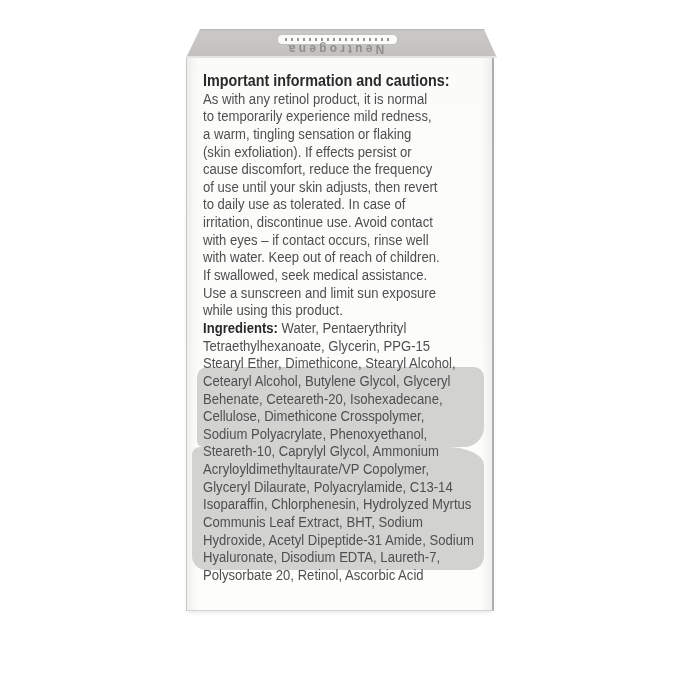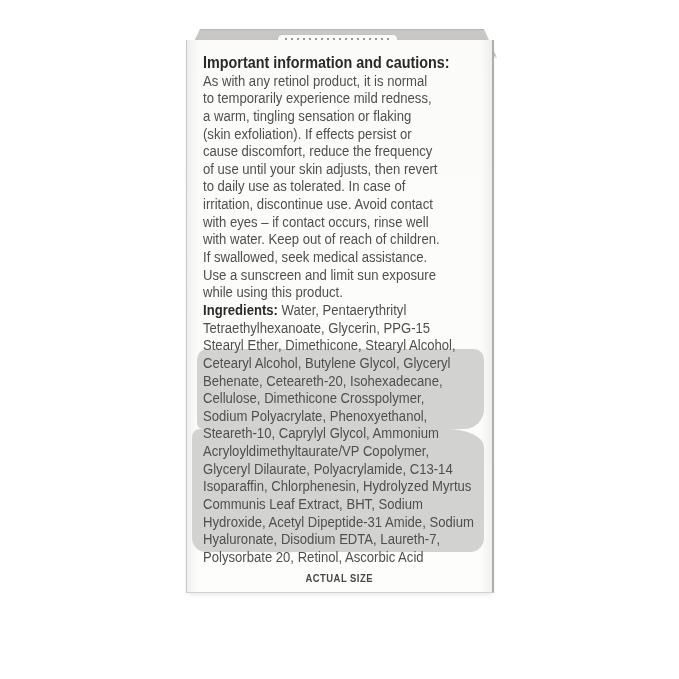--- a/index.html
+++ b/index.html
@@ -27,21 +27,21 @@
     background:repeating-linear-gradient(90deg,#75746f 0 2px,transparent 2px 6px);
   }
   .brand{
     position:absolute;left:61px;top:14px;width:176px;height:14px;
     transform:rotate(180deg) scaleX(.92);transform-origin:50% 50%;
     font-size:13px;font-weight:bold;letter-spacing:3.5px;text-align:center;
     color:#83827d;opacity:.8;filter:blur(.5px);white-space:nowrap;
   }
   
   .front{
-    position:absolute;left:186px;top:40px;width:308px;height:553px;
+    position:absolute;left:186px;top:58px;width:308px;height:553px;
     background:linear-gradient(180deg,#fbfbfa, #fdfdfc);
     border-left:1px solid #c8c8c7;border-right:2px solid #aeaeae;border-bottom:1px solid #d2d2d1;
     box-shadow:inset 12px 0 10px -8px rgba(0,0,0,.07),
                inset -12px 0 10px -8px rgba(0,0,0,.07),
                0 3px 5px -2px rgba(0,0,0,.12);
     box-sizing:border-box;
   }
   
   .hl{position:absolute;background:#d2d2d1;z-index:1;}
   .hl-a{
@@ -123,18 +123,15 @@
           <div class="line">Acryloyldimethyltaurate/VP Copolymer,</div>
           <div class="line">Glyceryl Dilaurate, Polyacrylamide, C13-14</div>
           <div class="line">Isoparaffin, Chlorphenesin, Hydrolyzed Myrtus</div>
           <div class="line">Communis Leaf Extract, BHT, Sodium</div>
           <div class="line">Hydroxide, Acetyl Dipeptide-31 Amide, Sodium</div>
           <div class="line">Hyaluronate, Disodium EDTA, Laureth-7,</div>
           <div class="line">Polysorbate 20, Retinol, Ascorbic Acid</div>
         </div>
     </div>
 
-    <div class="actual-size">
-      <span>ACTUAL SIZE</span>
-    </div>
   </div>
 
 </div>
 
 </body></html>

